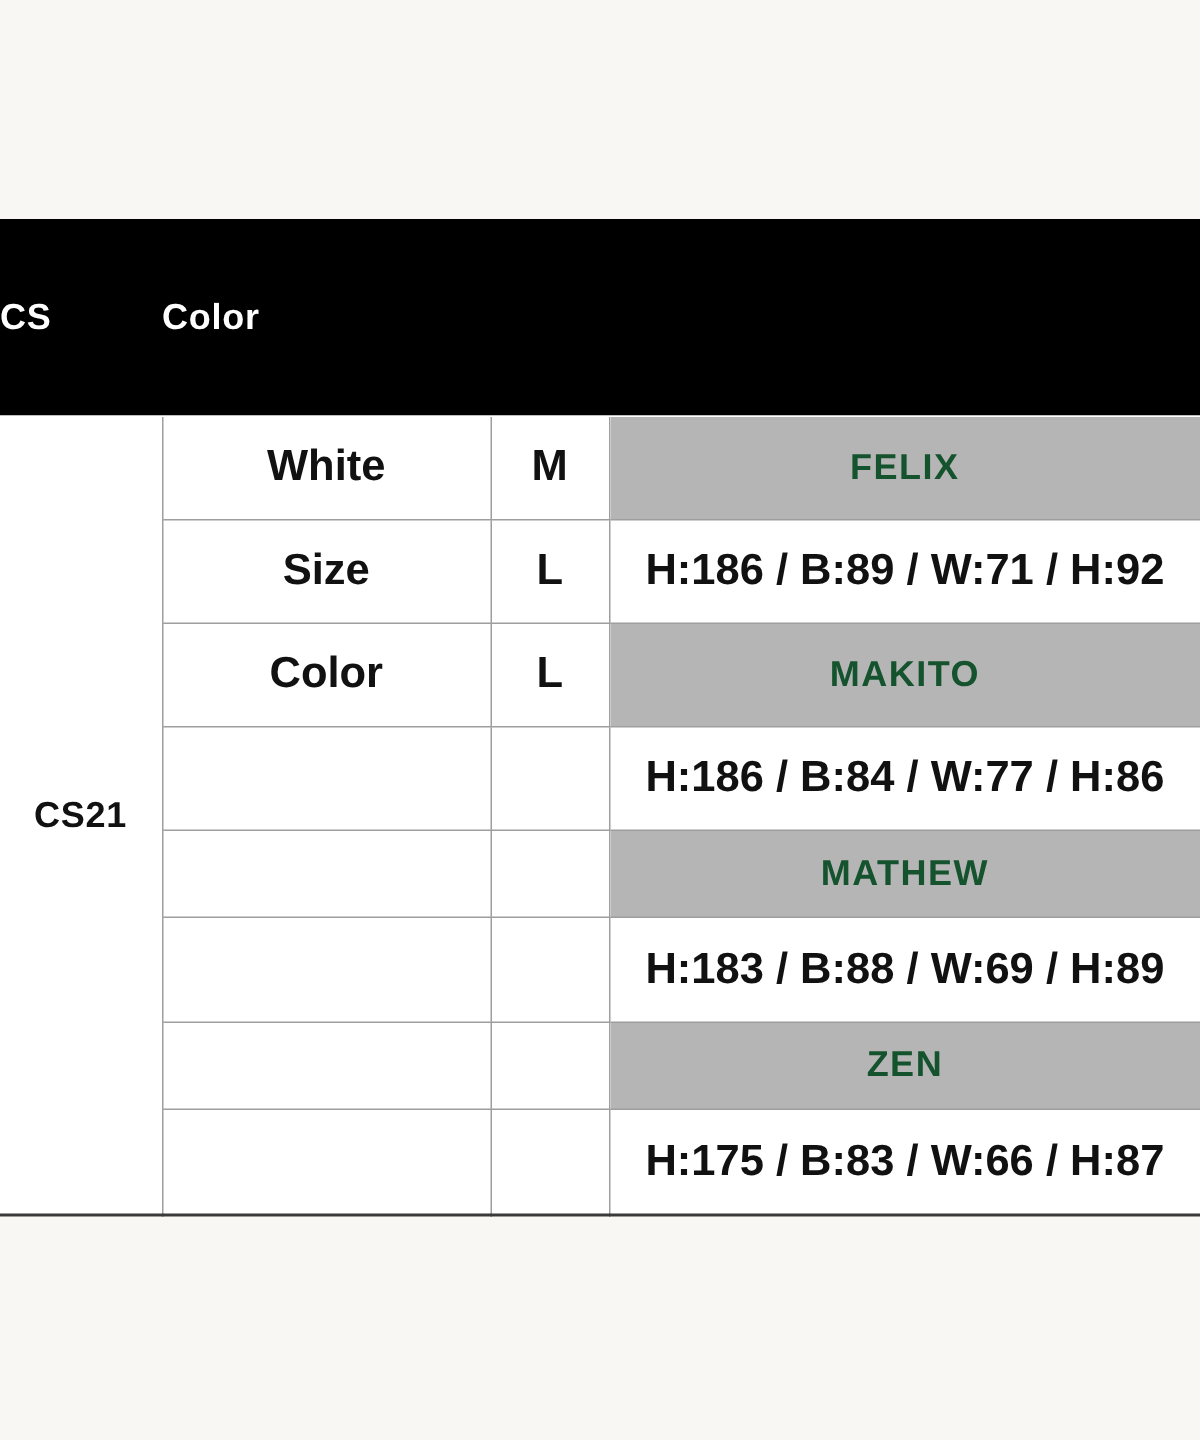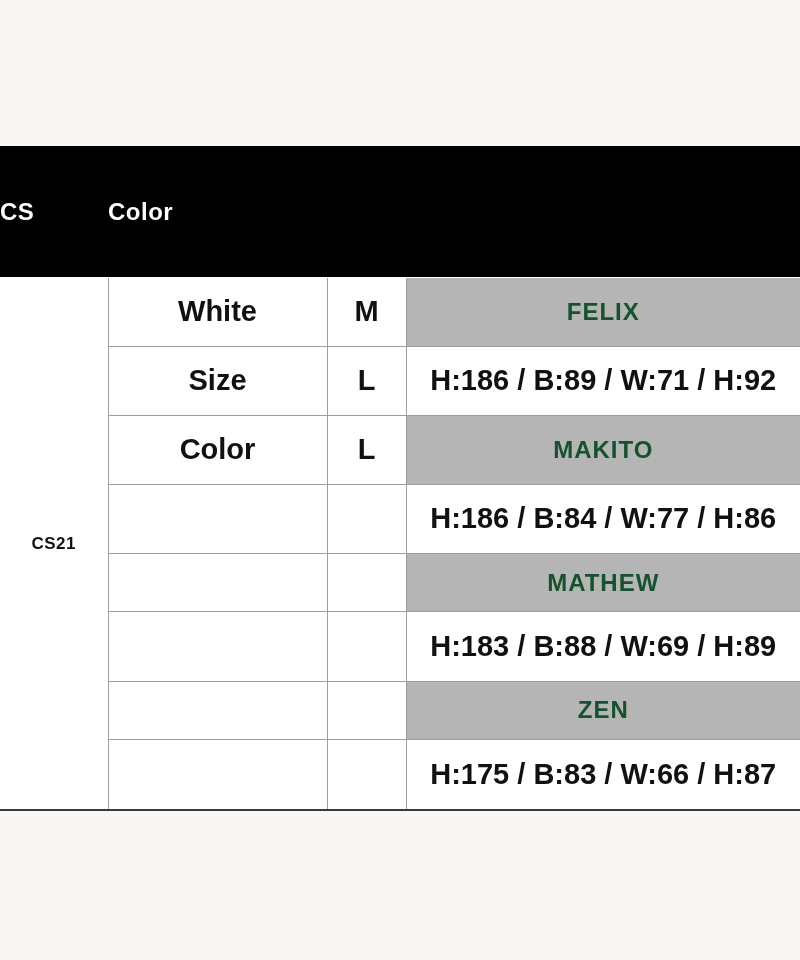--- a/index.html
+++ b/index.html
@@ -58,21 +58,21 @@
     font-size: 29px;
     color: #111111;
     background: #ffffff;
     overflow: hidden;
   }
   table.size-chart tr:first-child td { border-top: none; }
   table.size-chart td.cs-cell {
     border-left: none;
     border-top: none;
     border-bottom: none;
-    font-size: 17px;
+    font-size: 24px;
     letter-spacing: 0.5px;
   }
   table.size-chart td.model-cell { border-right: none; }
   table.size-chart td.model-name {
     background: #b5b5b5;
     color: #14532d;
     letter-spacing: 1px;
     font-size: 24px;
   }
 </style>

